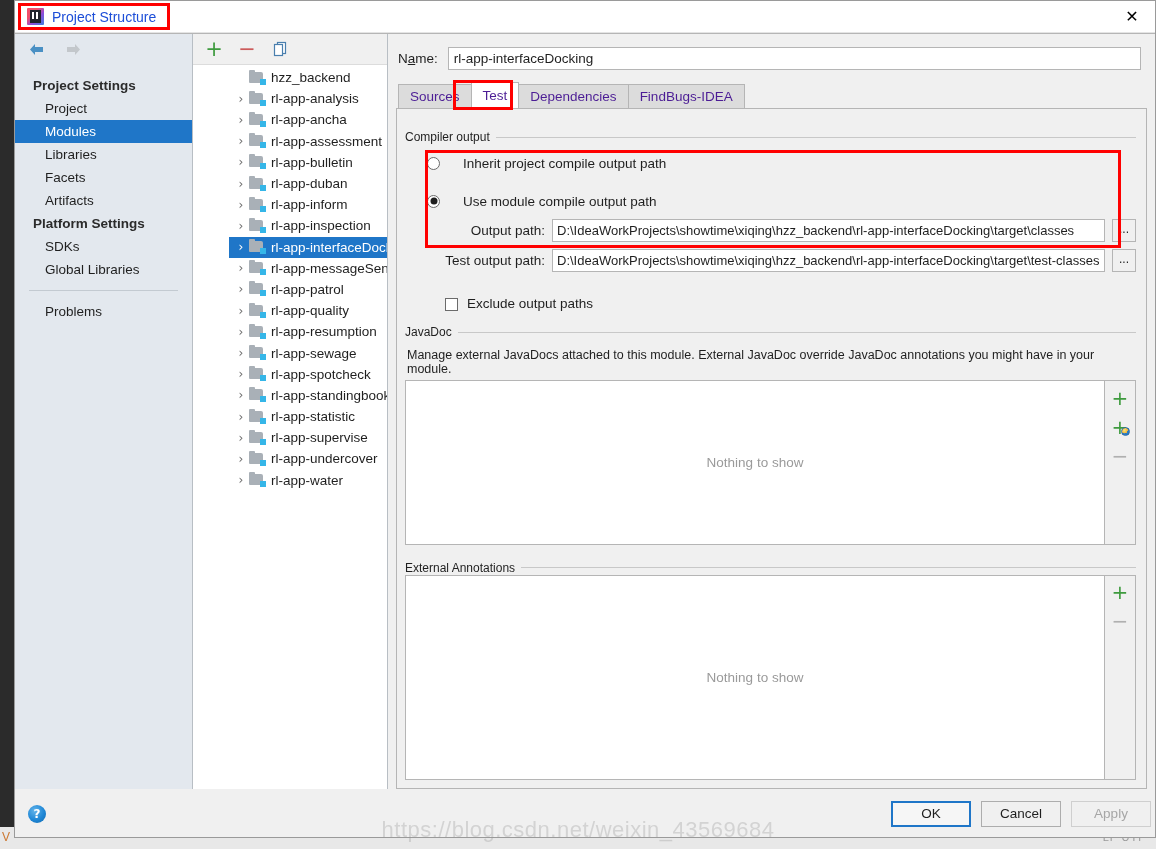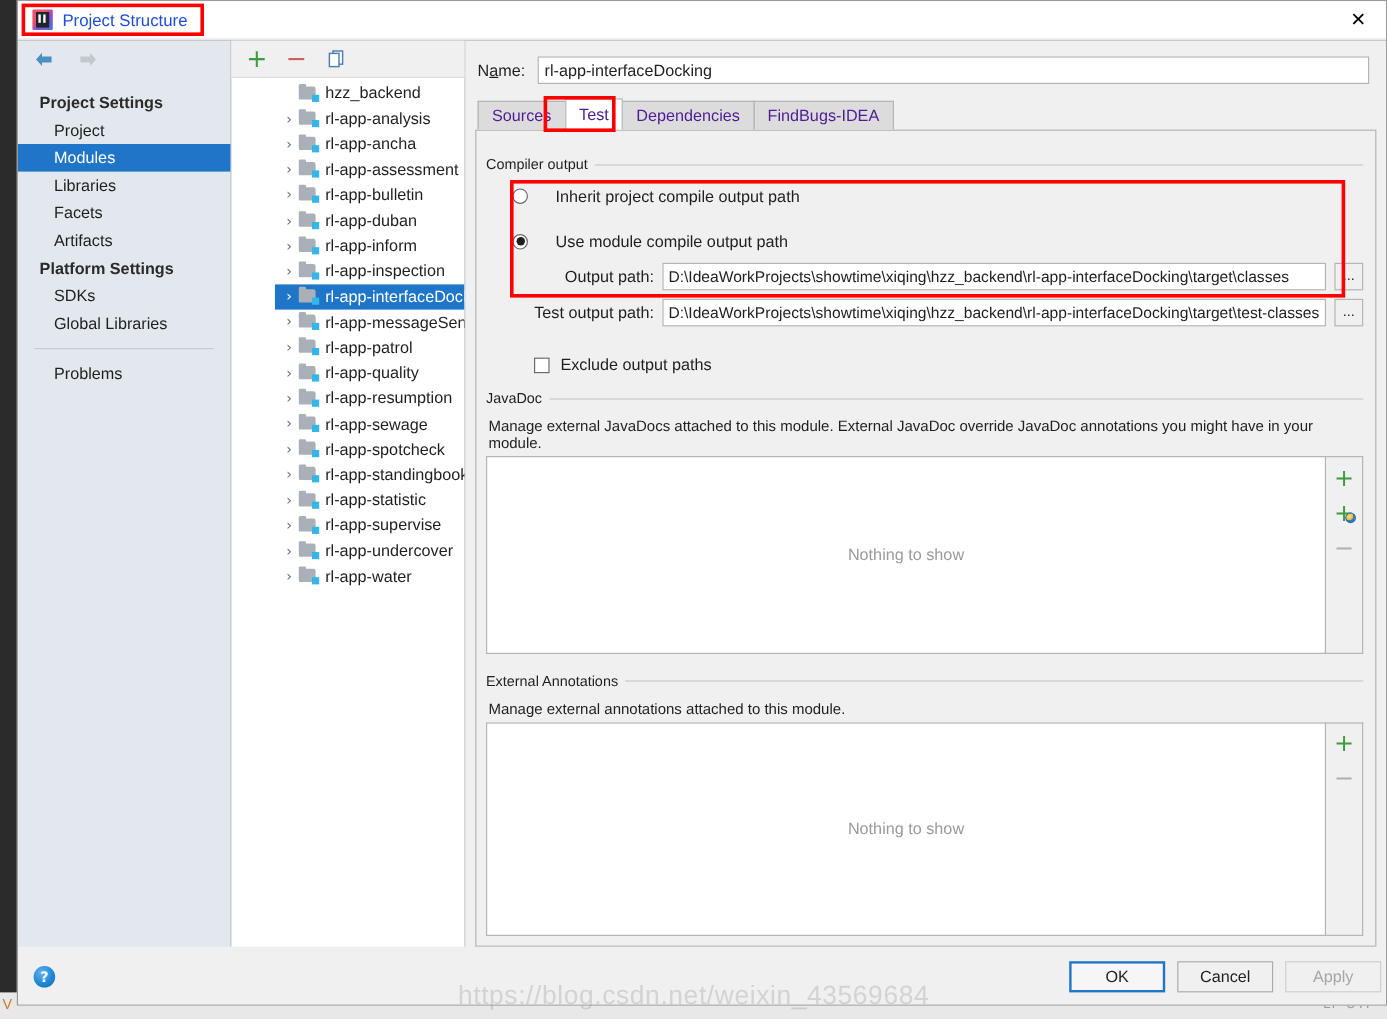--- a/index.html
+++ b/index.html
@@ -886,21 +886,20 @@
               <span class="act-btn act-minus">−</span>
             </div>
           </div>
         </div>
 
         <div class="annot-block">
           <div class="section-title">
             <span>External Annotations</span>
             <span class="line"></span>
           </div>
-          <div class="desc-text">Manage external annotations attached to this module.</div>
           <div class="listbox-wrap">
             <div class="listbox">
               <span>Nothing to show</span>
             </div>
             <div class="listbox-actions">
               <span class="act-btn act-plus">+</span>
               <span class="act-btn act-minus">−</span>
             </div>
           </div>
         </div>

